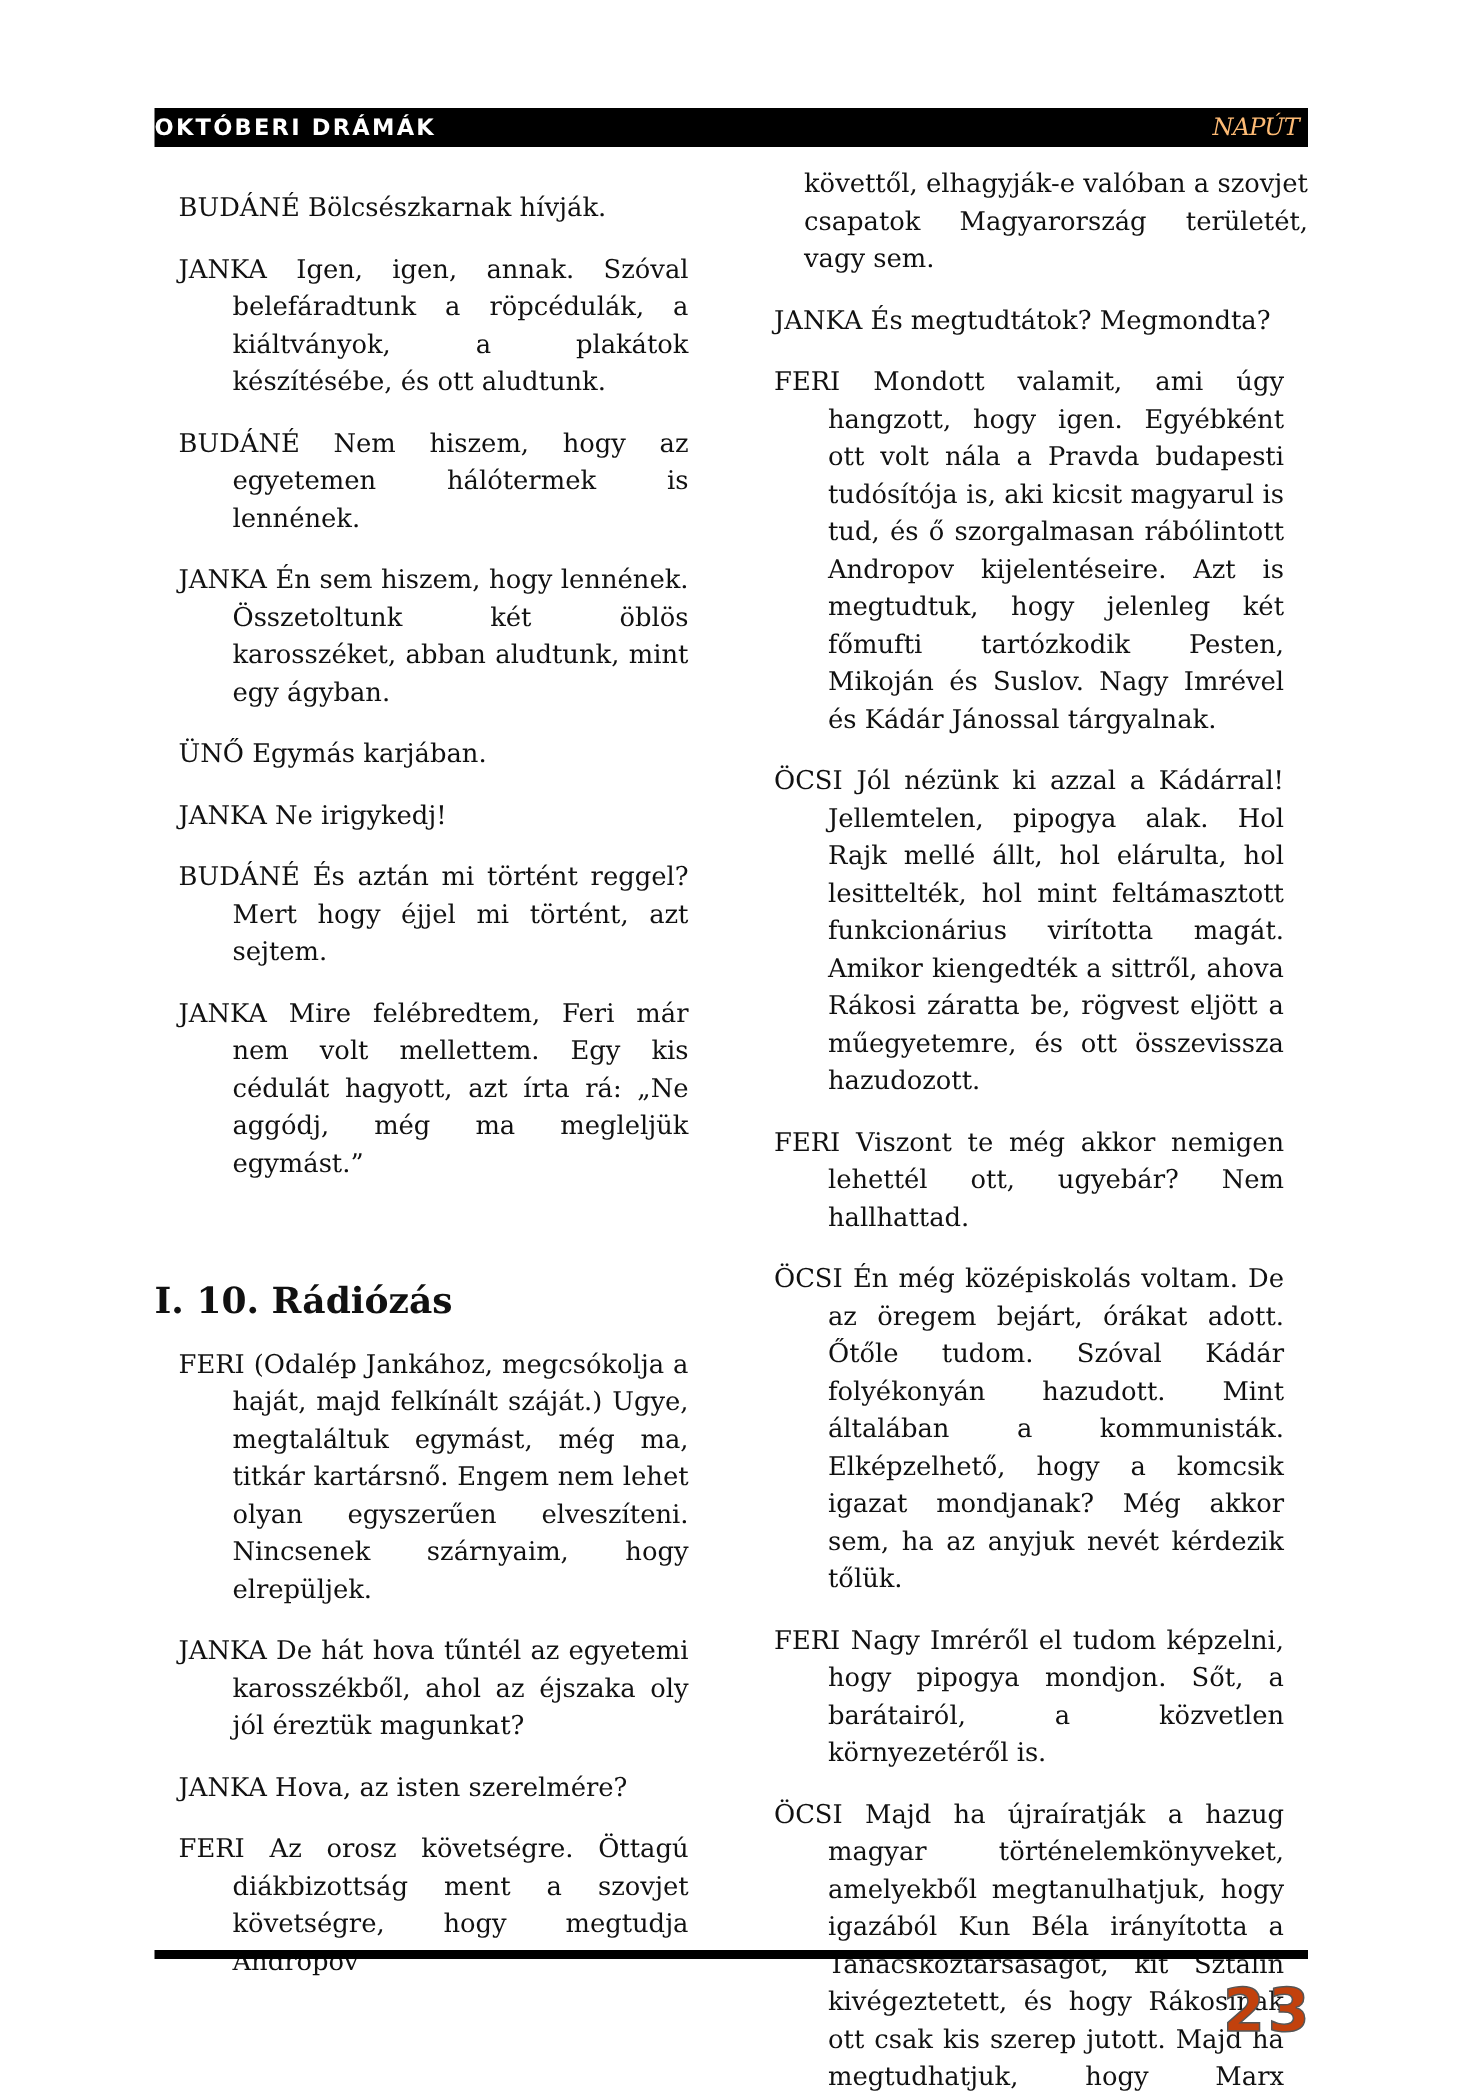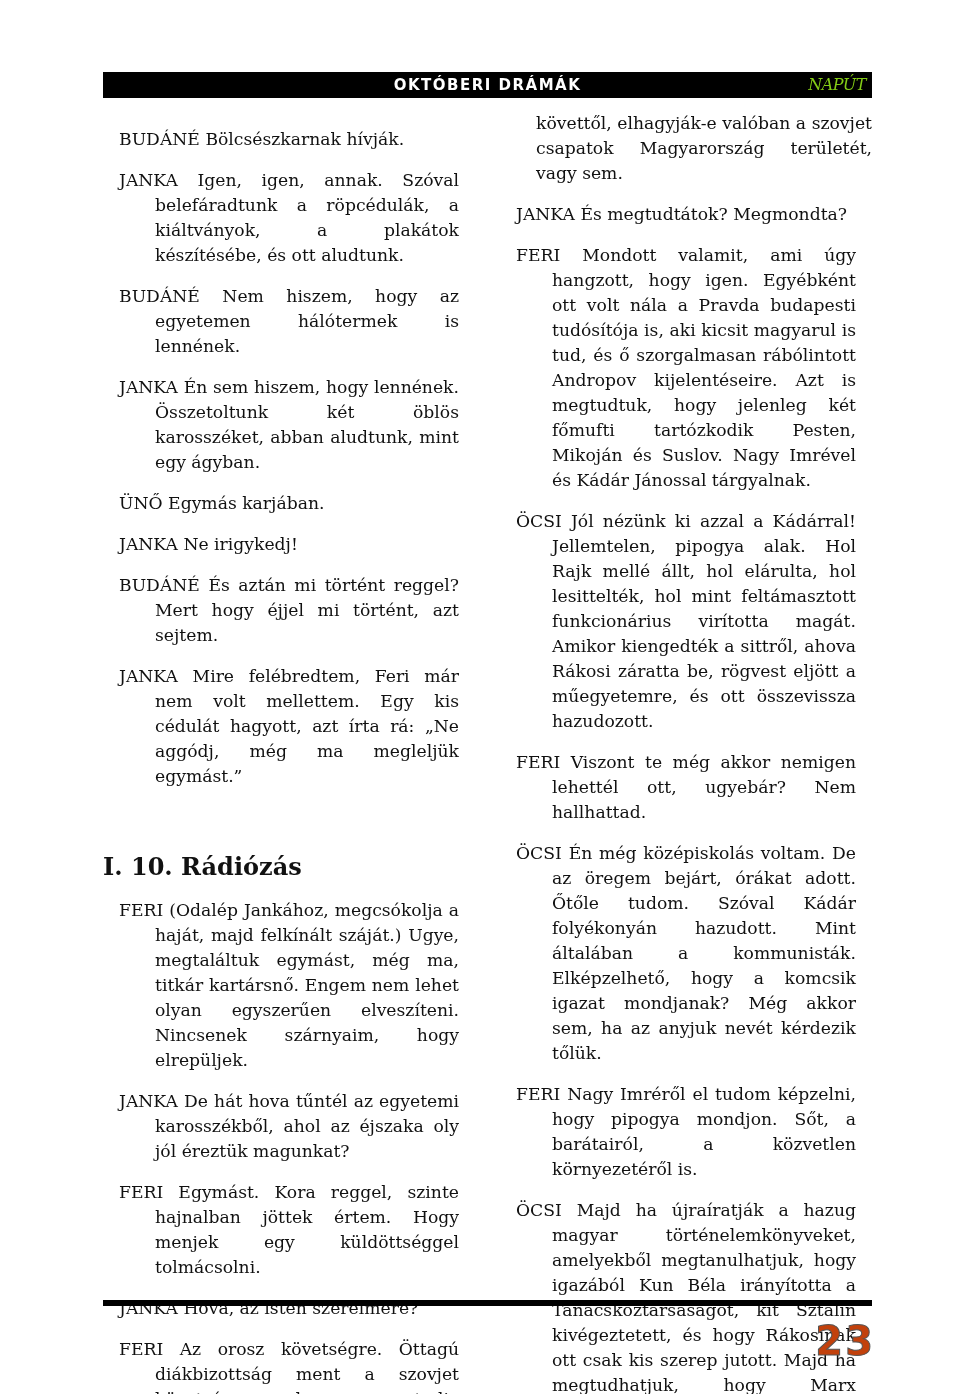--- a/index.html
+++ b/index.html
@@ -1,23 +1,23 @@
 <!DOCTYPE html>
 <html><head>
 <meta charset="utf-8">
 <style>
   html, body { margin: 0; padding: 0; background: #ffffff; }
   body { width: 975px; height: 1394px; position: relative; overflow: hidden;
          font-family: "DejaVu Serif", "Liberation Serif", serif; color: #111; }
   .header-bar { position: absolute; left: 103px; top: 72px; width: 769px; height: 26px;
                 background: #000; }
-  .header-title { position: absolute; left: 0; right: 0; top: 4px; text-align: center;
+  .header-title { position: absolute; left: 0; right: 0; top: 4px; 
                   color: #fff; font-family: "DejaVu Sans", sans-serif; font-weight: bold;
                   font-size: 15px; letter-spacing: 1.5px; }
-  .header-logo { position: absolute; right: 6px; top: 3px; color: #84cc16;
+  .header-logo { position: absolute; right: 6px; top: 3px; color: #fdba74;
                  font-family: "DejaVu Serif", serif; font-style: italic; font-size: 16px;
                  letter-spacing: -0.5px; }
   .col { position: absolute; top: 111px; font-size: 17.2px; line-height: 25px; }
   .col-left { left: 103px; width: 372px; }
   .col-right { left: 500px; width: 372px; }
   .para { text-align: justify; padding-left: 36px; text-indent: -36px; margin: 16px; }
   .cont { text-align: justify; padding-left: 36px; margin: 0; }
   .speaker { font-family: "DejaVu Serif", serif; }
   .stage { }
   .scene-title { font-weight: bold; font-size: 24px; margin: 63px 0 12px 0; line-height: 30px; }
@@ -43,21 +43,20 @@
   <p class="para"><span class="speaker">JANKA</span> <span>Én sem hiszem, hogy lennének. Összetoltunk két öblös karosszéket, abban aludtunk, mint egy ágyban.</span></p>
   <p class="para"><span class="speaker">ÜNŐ</span> <span>Egymás karjában.</span></p>
   <p class="para"><span class="speaker">JANKA</span> <span>Ne irigykedj!</span></p>
   <p class="para"><span class="speaker">BUDÁNÉ</span> <span>És aztán mi történt reggel? Mert hogy éjjel mi történt, azt sejtem.</span></p>
   <p class="para"><span class="speaker">JANKA</span> <span>Mire felébredtem, Feri már nem volt mellettem. Egy kis cédulát hagyott, azt írta rá: „Ne aggódj, még ma megleljük egymást.”</span></p>
 
   <h2 class="scene-title">I. 10. Rádiózás</h2>
 
   <p class="para"><span class="speaker">FERI</span> <span class="stage">(Odalép Jankához, megcsókolja a haját, majd felkínált száját.)</span> <span>Ugye, megtaláltuk egymást, még ma, titkár kartársnő. Engem nem lehet olyan egyszerűen elveszíteni. Nincsenek szárnyaim, hogy elrepüljek.</span></p>
   <p class="para"><span class="speaker">JANKA</span> <span>De hát hova tűntél az egyetemi karosszékből, ahol az éjszaka oly jól éreztük magunkat?</span></p>
-  <p class="para"><span class="speaker">FERI</span> <span>Egymást. Kora reggel, szinte hajnalban jöttek értem. Hogy menjek egy küldöttséggel tolmácsolni.</span></p>
   <p class="para"><span class="speaker">JANKA</span> <span>Hova, az isten szerelmére?</span></p>
   <p class="para"><span class="speaker">FERI</span> <span>Az orosz követségre. Öttagú diákbizottság ment a szovjet követségre, hogy megtudja Andropov</span></p>
 </div>
 
 <div class="col col-right">
   <p class="cont">követtől, elhagyják-e valóban a szovjet csapatok Magyarország területét, vagy sem.</p>
   <p class="para"><span class="speaker">JANKA</span> <span>És megtudtátok? Megmondta?</span></p>
   <p class="para"><span class="speaker">FERI</span> <span>Mondott valamit, ami úgy hangzott, hogy igen. Egyébként ott volt nála a Pravda budapesti tudósítója is, aki kicsit magyarul is tud, és ő szorgalmasan rábólintott Andropov kijelentéseire. Azt is megtudtuk, hogy jelenleg két főmufti tartózkodik Pesten, Mikoján és Suslov. Nagy Imrével és Kádár Jánossal tárgyalnak.</span></p>
   <p class="para"><span class="speaker">ÖCSI</span> <span>Jól nézünk ki azzal a Kádárral! Jellemtelen, pipogya alak. Hol Rajk mellé állt, hol elárulta, hol lesittelték, hol mint feltámasztott funkcionárius virította magát. Amikor kiengedték a sittről, ahova Rákosi záratta be, rögvest eljött a műegyetemre, és ott összevissza hazudozott.</span></p>
   <p class="para"><span class="speaker">FERI</span> <span>Viszont te még akkor nemigen lehettél ott, ugyebár? Nem hallhattad.</span></p>

